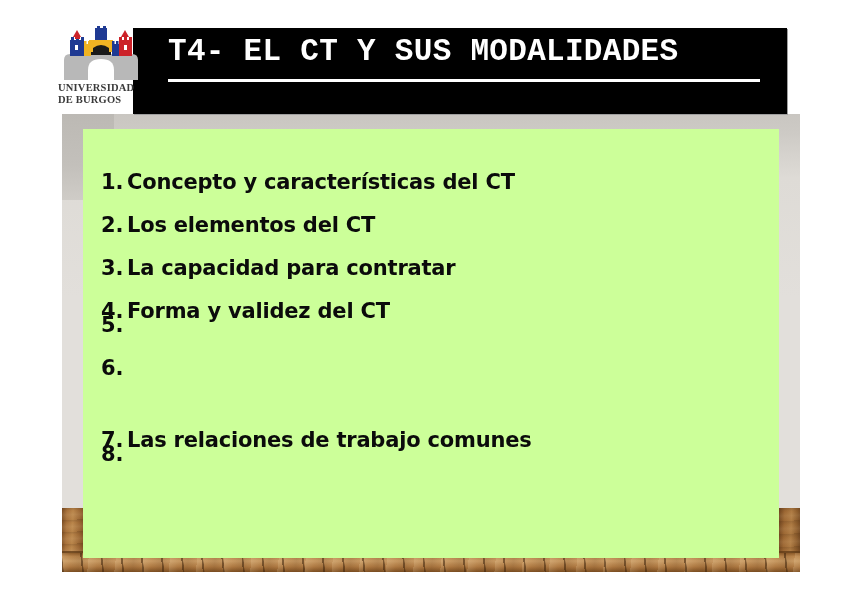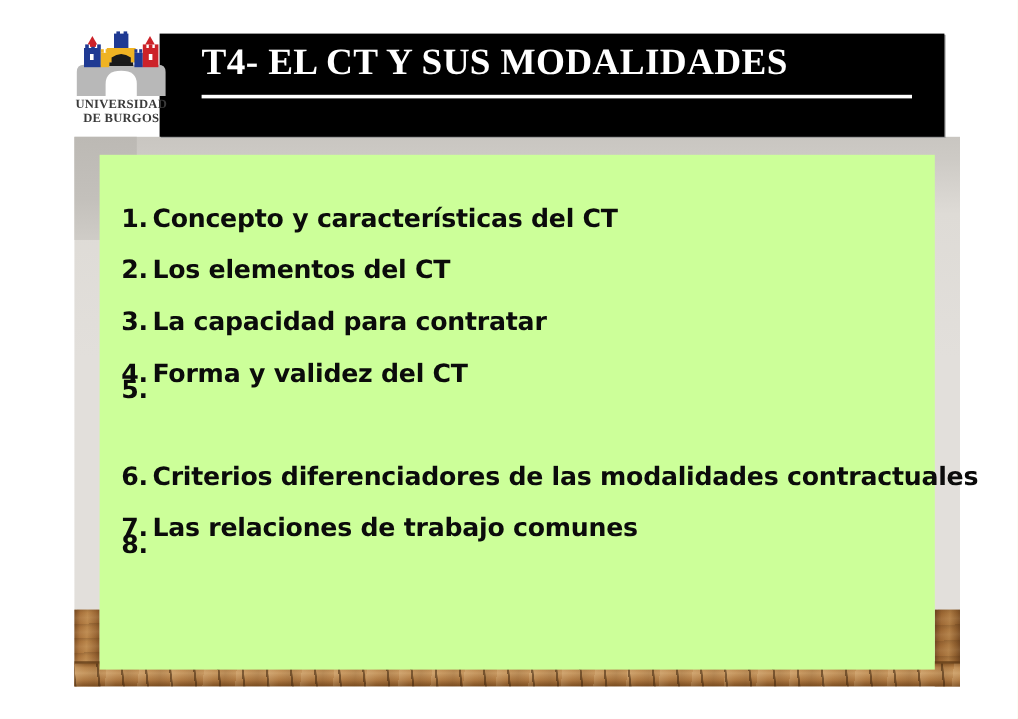--- a/index.html
+++ b/index.html
@@ -135,21 +135,21 @@
     width: 654px;
     height: 86px;
     background: #000000;
     box-shadow: 1px 1px 0 0 #9f9f9f;
   }
   .title-text {
     position: absolute;
     left: 35px;
     top: 6px;
     color: #ffffff;
-    font-family: Liberation Serif, serif;
+    font-family: Liberation Mono, monospace;
     font-size: 31px;
     font-weight: 700;
     letter-spacing: 0.3px;
     white-space: nowrap;
   }
   .title-underline {
     position: absolute;
     left: 35px;
     top: 51px;
     width: 592px;
@@ -170,21 +170,21 @@
     left: 4px;
     top: 0px;
     width: 78px;
     height: 56px;
   }
   .logo-name {
     position: absolute;
     left: 0;
     top: 56px;
     width: 86px;
-    text-align: center;
+    text-align: left;
     font-family: "Liberation Serif", serif;
     font-size: 10.5px;
     font-weight: 700;
     color: #3a3a3a;
     letter-spacing: 0.2px;
     line-height: 12px;
   }
   .logo-name span { display: block; }
 </style>
 </head>
@@ -216,21 +216,20 @@
       </li>
       <li class="toc-item">
         <span class="toc-num">4.</span>
         <span class="toc-text">Forma y validez del CT</span>
       </li>
       <li class="toc-item">
         <span class="toc-num">5.</span>
       </li>
       <li class="toc-item">
         <span class="toc-num">6.</span>
-        <span class="toc-text">Criterios diferenciadores de las modalidades contractuales</span>
       </li>
       <li class="toc-item">
         <span class="toc-num">7.</span>
         <span class="toc-text">Las relaciones de trabajo comunes</span>
       </li>
       <li class="toc-item">
         <span class="toc-num">8.</span>
       </li>
     </ul>
   </div>

